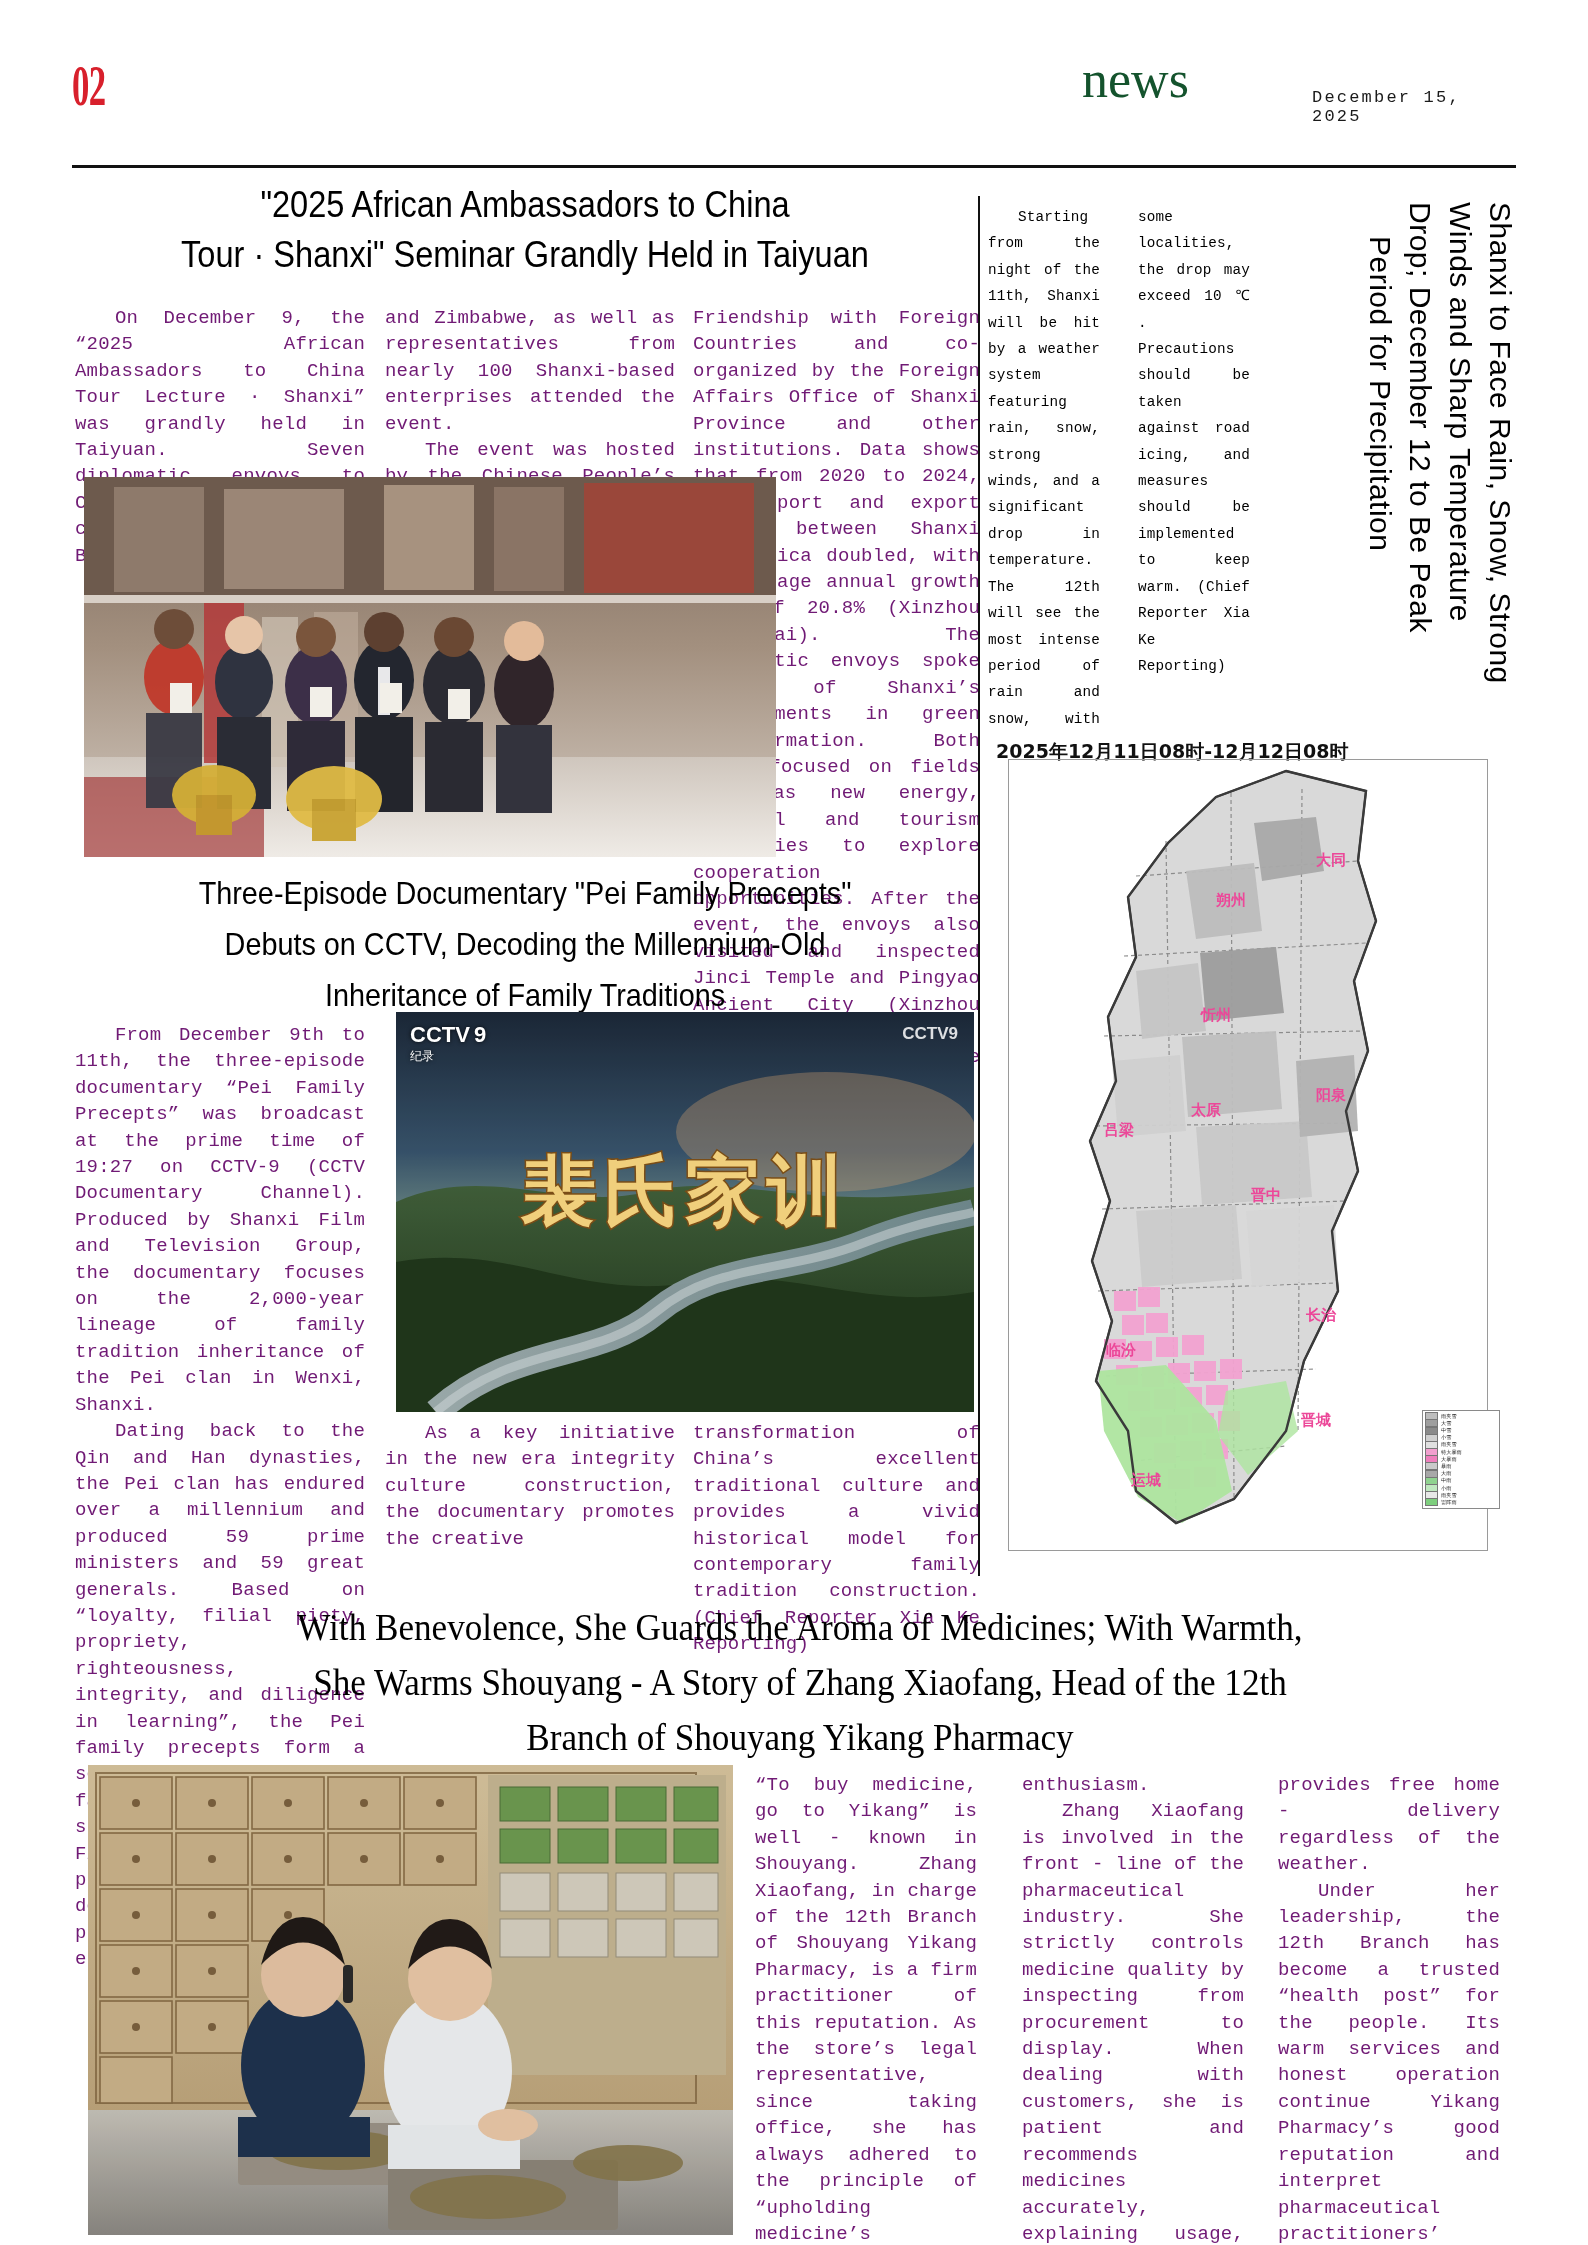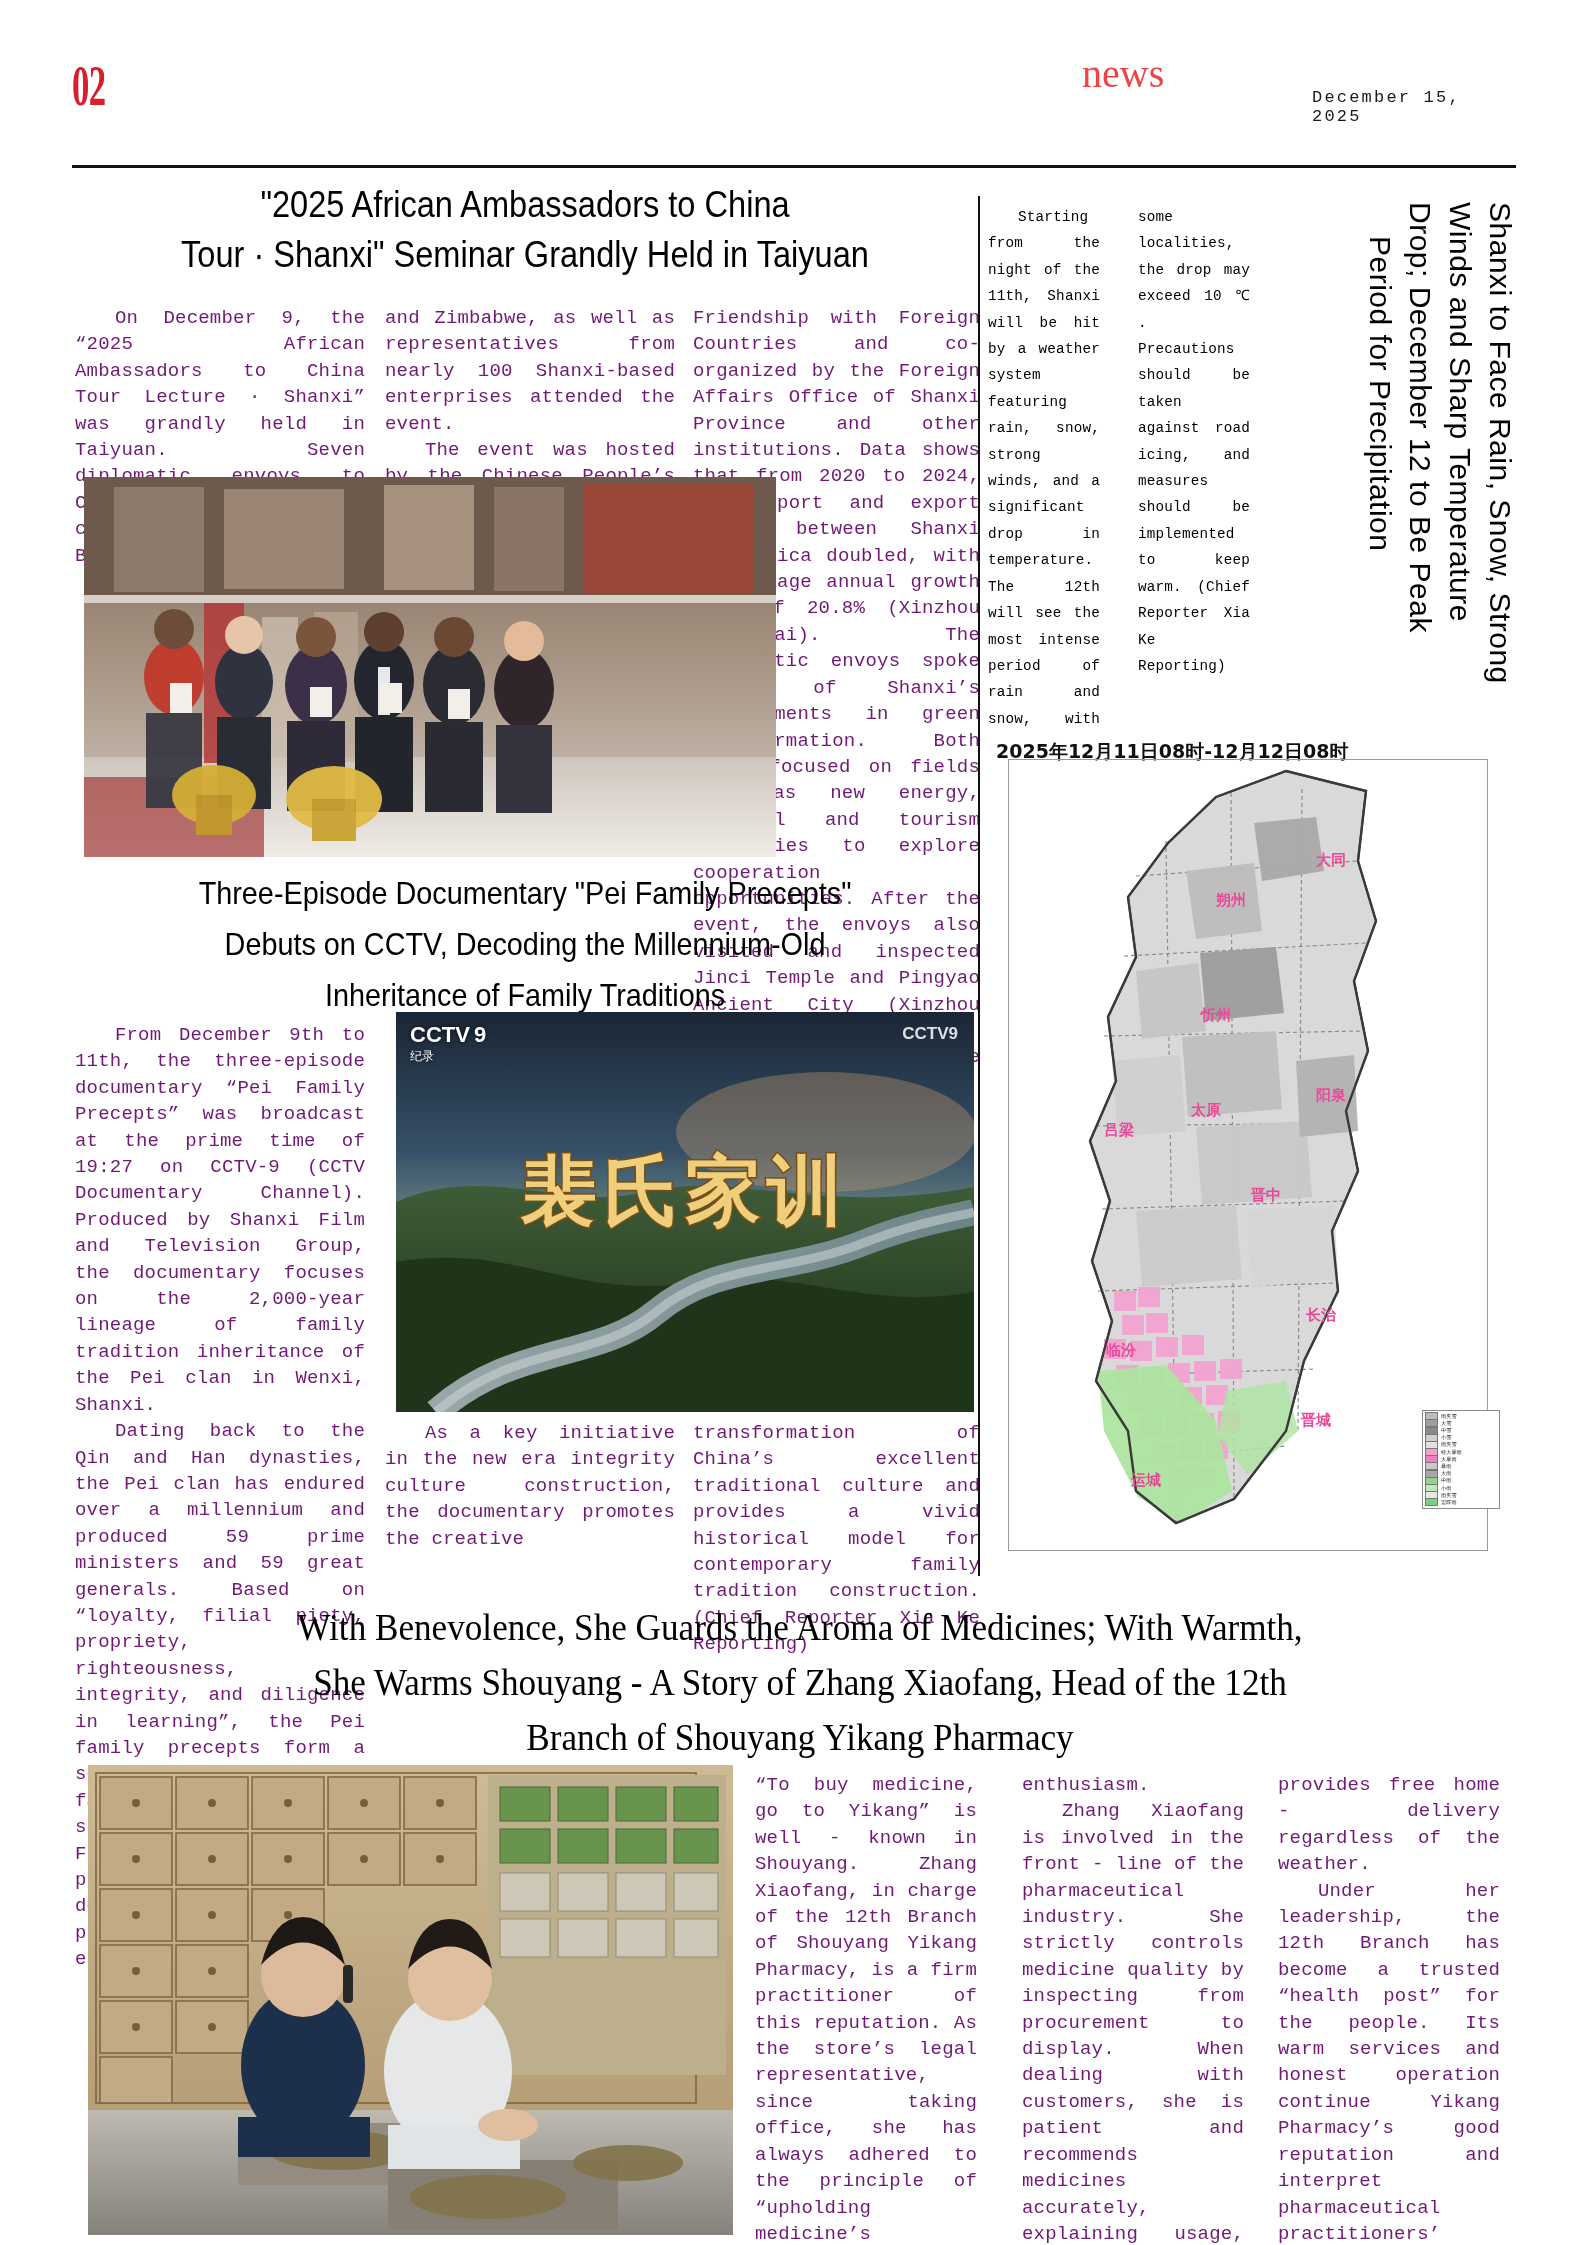--- a/index.html
+++ b/index.html
@@ -15,21 +15,21 @@
   .folio{
     position:absolute;left:0;top:0;
     font-family:"Liberation Serif","DejaVu Serif",serif;
     font-size:56px;font-weight:700;color:#d8202c;letter-spacing:-1px;
     line-height:1;
     transform:scaleX(.62);transform-origin:left top;
   }
   .masthead-word{
     position:absolute;left:1010px;top:-4px;
     font-family:"Liberation Serif","DejaVu Serif",serif;
-    font-size:40px;line-height:1;color:#ef4444;
+    font-size:52px;line-height:1;color:#14532d;
   }
   .masthead-date{
     position:absolute;left:1240px;top:30px;
     font-size:17px;letter-spacing:2.2px;color:#1a1a1a;
   }
   .rule-top{position:absolute;left:72px;top:165px;width:1444px;height:3px;background:#111;}
 
   
   .col{
     position:absolute;

